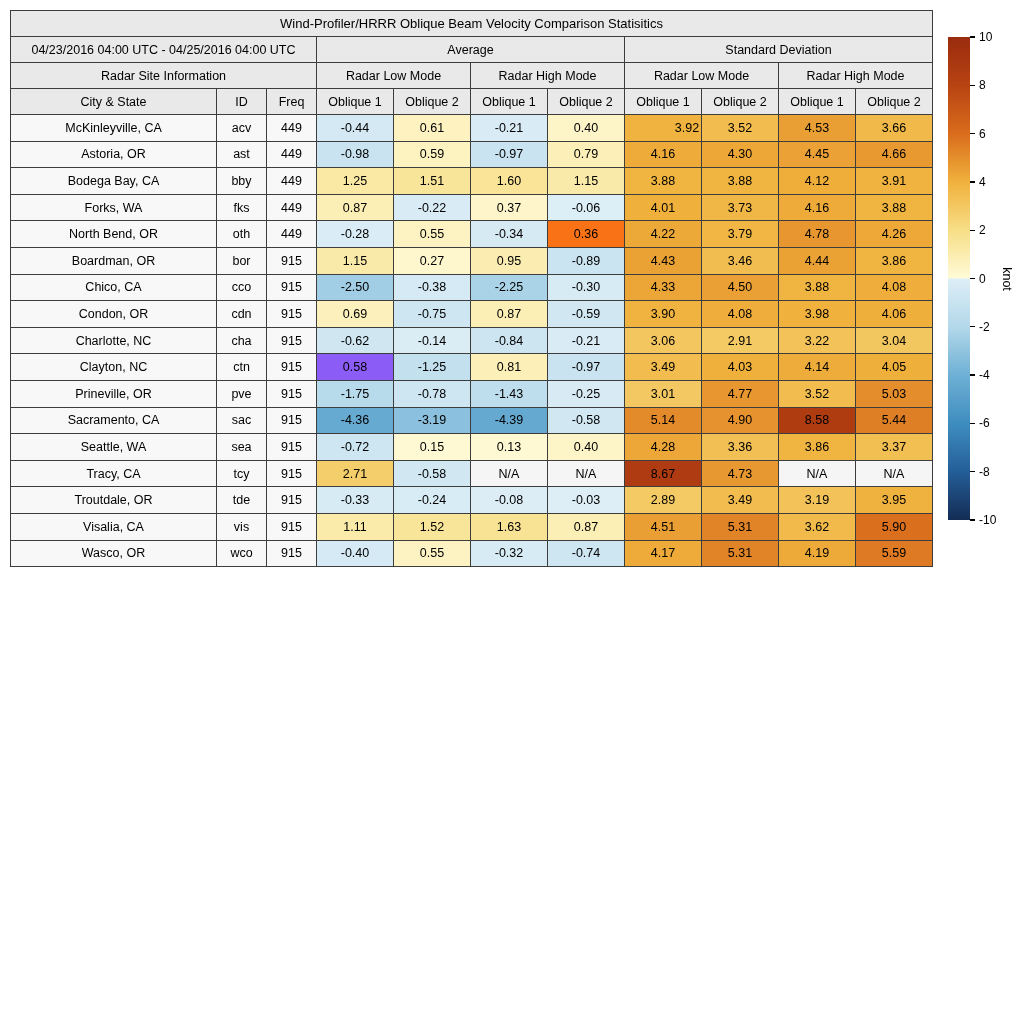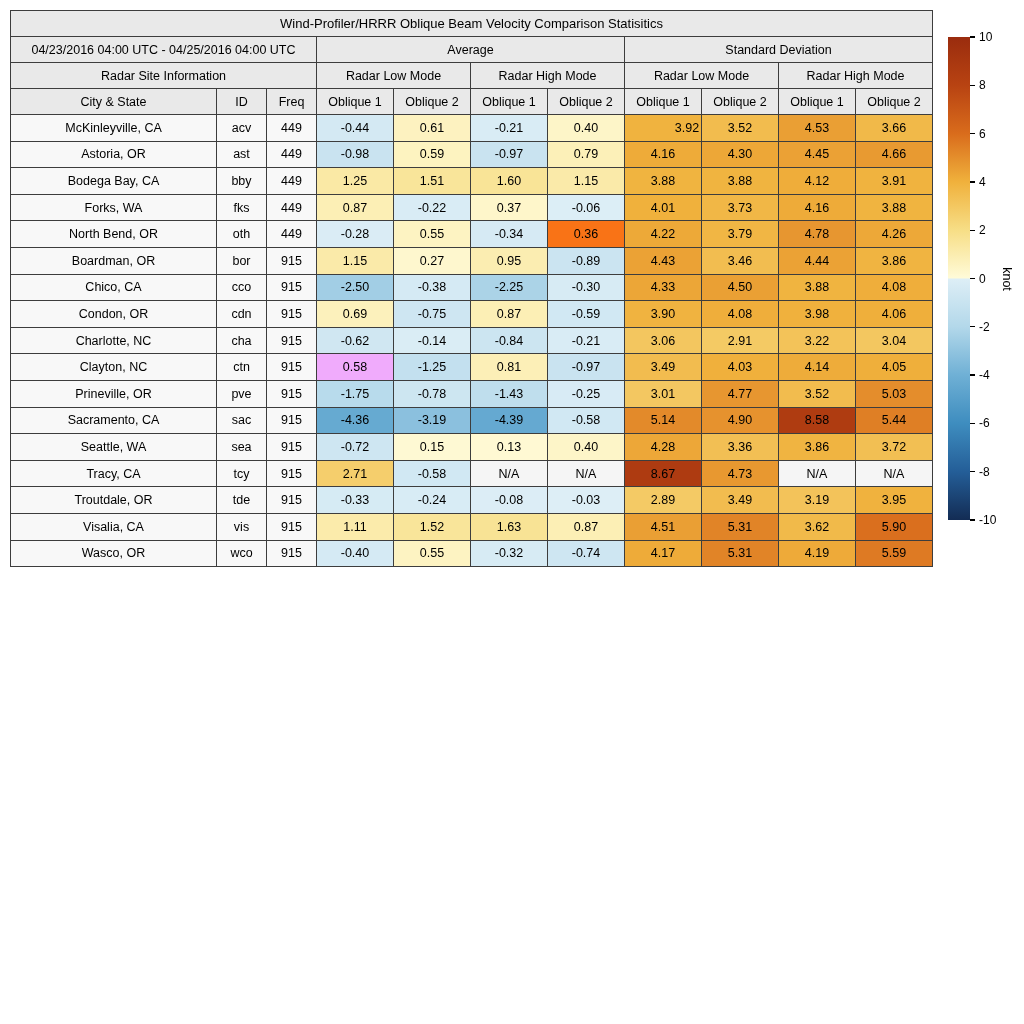--- a/index.html
+++ b/index.html
@@ -210,21 +210,21 @@
           <td class="value" style="background: rgb(217, 236, 245);">-0.21</td>
           <td class="value" style="background: rgb(243, 198, 95);">3.06</td>
           <td class="value" style="background: rgb(244, 202, 100);">2.91</td>
           <td class="value" style="background: rgb(243, 195, 89);">3.22</td>
           <td class="value" style="background: rgb(243, 199, 96);">3.04</td>
         </tr>
         <tr class="datarow">
           <td class="label">Clayton, NC</td>
           <td class="label">ctn</td>
           <td class="label">915</td>
-          <td class="value" style="background: #f0abfc; margin-top: 27px;">0.58</td>
+          <td class="value" style="background: #8b5cf6; margin-top: 27px;">0.58</td>
           <td class="value" style="background: rgb(195, 224, 239);">-1.25</td>
           <td class="value" style="background: rgb(252, 239, 183);">0.81</td>
           <td class="value" style="background: rgb(201, 227, 240);">-0.97</td>
           <td class="value" style="background: rgb(242, 188, 79);">3.49</td>
           <td class="value" style="background: rgb(240, 176, 60);">4.03</td>
           <td class="value" style="background: rgb(238, 172, 58);">4.14</td>
           <td class="value" style="background: rgb(239, 175, 59);">4.05</td>
         </tr>
         <tr class="datarow">
           <td class="label">Prineville, OR</td>
@@ -256,21 +256,21 @@
           <td class="label">Seattle, WA</td>
           <td class="label">sea</td>
           <td class="label">915</td>
           <td class="value" style="background: rgb(206, 230, 242);">-0.72</td>
           <td class="value" style="background: rgb(254, 249, 211);">0.15</td>
           <td class="value" style="background: rgb(255, 249, 211);">0.13</td>
           <td class="value" style="background: rgb(253, 245, 200);">0.40</td>
           <td class="value" style="background: rgb(237, 167, 56);">4.28</td>
           <td class="value" style="background: rgb(242, 191, 84);">3.36</td>
           <td class="value" style="background: rgb(240, 180, 65);">3.86</td>
-          <td class="value" style="background: rgb(242, 191, 83);">3.72</td>
+          <td class="value" style="background: rgb(242, 191, 83);">3.37</td>
         </tr>
         <tr class="datarow">
           <td class="label">Tracy, CA</td>
           <td class="label">tcy</td>
           <td class="label">915</td>
           <td class="value" style="background: rgb(245, 206, 108);">2.71</td>
           <td class="value" style="background: rgb(209, 232, 243);">-0.58</td>
           <td class="value" style="background: rgb(245, 245, 245);">N/A</td>
           <td class="value" style="background: rgb(245, 245, 245);">N/A</td>
           <td class="value" style="background: rgb(174, 59, 17);">8.67</td>

